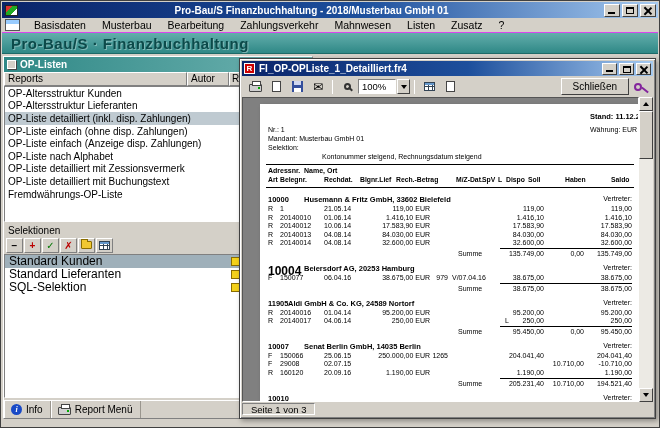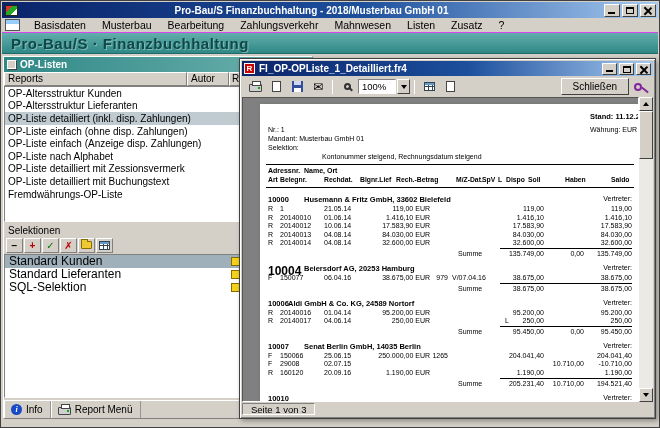--- a/index.html
+++ b/index.html
@@ -409,21 +409,21 @@
               <span class="pgs r" style="left: 189px; width: 95px;">38.675,00</span>
               <span class="pgs r" style="left: 277px; width: 95px;">38.675,00</span>
             </div>
             <div class="pgl sum" style="height: 11px;">
               <span class="sumline"></span>
               <span class="pgs" style="left: 198px;">Summe</span>
               <span class="pgs r" style="left: 189px; width: 95px;">38.675,00</span>
               <span class="pgs r" style="left: 277px; width: 95px;">38.675,00</span>
             </div>
             <div class="pgl" style="height: 10px; margin-top: 5px;">
-              <span class="pgs b" style="left: 8px; font-size: 7.5px;">10006</span>
+              <span class="pgs b" style="left: 8px; font-size: 7.5px;">11905</span>
               <span class="pgs b" style="left: 28px; font-size: 7.5px;">Aldi GmbH &amp; Co. KG, 24589 Nortorf</span>
               <span class="pgs r" style="left: 277px; width: 95px;">Vertreter:</span>
             </div>
             <div class="pgl" style="height: 8.6px;">
               <span class="pgs" style="left: 8px;">R</span>
               <span class="pgs" style="left: 20px;">20140016</span>
               <span class="pgs" style="left: 64px;">01.04.14</span>
               <span class="pgs r" style="left: 75px; width: 95px;">95.200,00 EUR</span>
               <span class="pgs r" style="left: 189px; width: 95px;">95.200,00</span>
               <span class="pgs r" style="left: 277px; width: 95px;">95.200,00</span>

